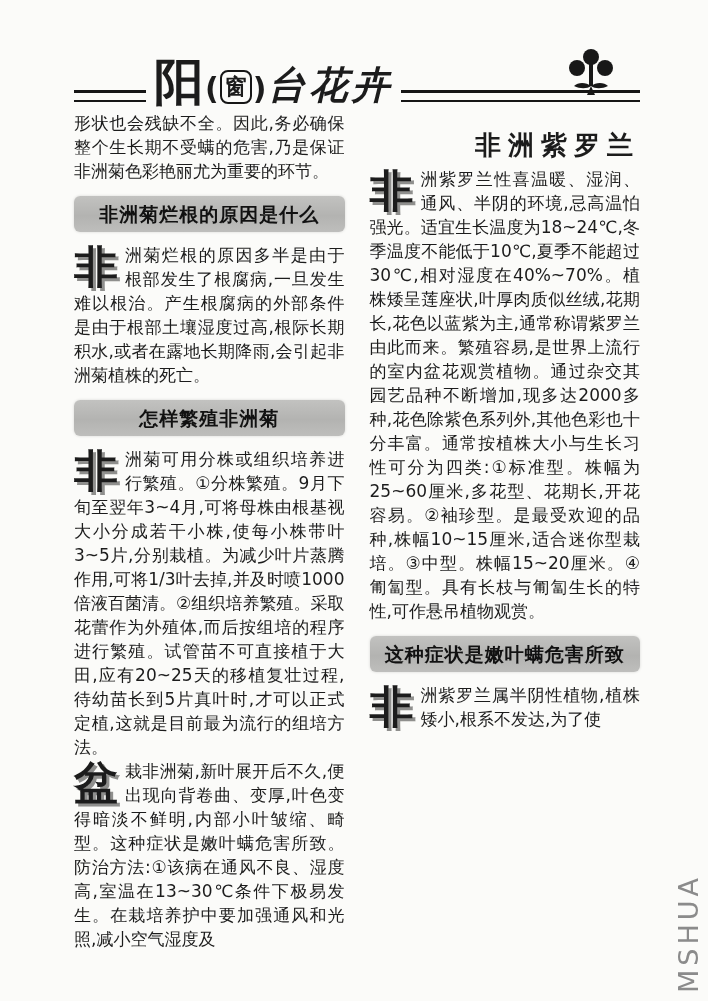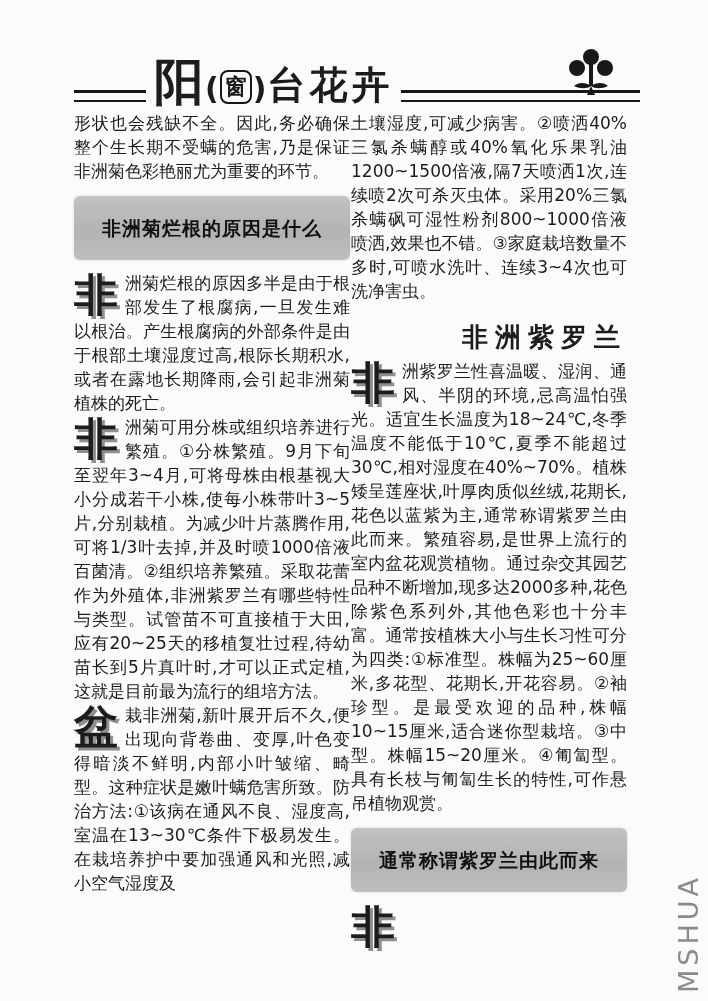--- a/index.html
+++ b/index.html
@@ -23,35 +23,35 @@
     margin-bottom:4px;
   }
   .rule-left { max-width:72px; }
   .mast-title { flex:0 0 auto; display:flex; align-items:flex-end; padding:0 8px; white-space:nowrap; }
   .t-main { font-size:50px; line-height:48px; font-weight:900; letter-spacing:0; }
   .t-paren { font-size:30px; line-height:34px; font-weight:700; padding:0 1px; }
   .t-box {
     display:inline-block; font-size:22px; line-height:26px; font-weight:700;
     border:2px solid #161616; border-radius:8px; padding:2px 3px; margin-bottom:2px;
   }
-  .t-rest { font-size:38px; line-height:42px; font-weight:900; letter-spacing:4px; }
+  .t-rest { font-size:38px; line-height:42px; font-weight:900; letter-spacing:4px; font-style:italic; }
   .ornament { position:absolute; right:26px; top:-6px; }
 
   
-  .columns { display:flex; gap:1px; margin-top:5px; }
+  .columns { display:flex; gap:25px; margin-top:5px; }
   .col { width:276px; font-size:17px; line-height:24px; text-align:justify; text-justify:inter-ideograph; }
   .col p { margin:0; }
 
   .section-bar {
     background:linear-gradient(180deg,#c2c2c0,#b3b3b1 55%,#bebebc);
     border-radius:6px;
     text-align:center;
     font-size:19px; font-weight:700; letter-spacing:1px;
     color:#111;
-    padding:20px 2px;
+    padding:6px 2px;
     margin:13px 0 11px;
     box-shadow:0 0 3px rgba(0,0,0,0.15);
   }
 
   .dropcap {
     float:left;
     font-size:44px; line-height:46px;
     font-weight:900;
     margin:1px 7px 0 0;
     text-shadow:3px 3px 0 #8f8f8d;
@@ -105,41 +105,41 @@
     <div class="columns">
 
       <div class="col">
         <p>形状也会残缺不全。因此,务必确保整个生长期不受螨的危害,乃是保证非洲菊色彩艳丽尤为重要的环节。</p>
 
         <div class="section-bar">非洲菊烂根的原因是什么</div>
         <p>
           <span class="dropcap">非</span><span>洲菊烂根的原因多半是由于根部发生了根腐病,一旦发生难以根治。产生根腐病的外部条件是由于根部土壤湿度过高,根际长期积水,或者在露地长期降雨,会引起非洲菊植株的死亡。</span>
         </p>
 
+        <div class="section-bar">怎样繁殖非洲菊</div>
         <p>
-          <span class="dropcap">非</span><span>洲菊可用分株或组织培养进行繁殖。①分株繁殖。9月下旬至翌年3~4月,可将母株由根基视大小分成若干小株,使每小株带叶3~5片,分别栽植。为减少叶片蒸腾作用,可将1/3叶去掉,并及时喷1000倍液百菌清。②组织培养繁殖。采取花蕾作为外殖体,非洲紫罗兰有哪些特性与类型。试管苗不可直接植于大田,应有20~25天的移植复壮过程,待幼苗长到5片真叶时,才可以正式定植,这就是目前最为流行的组培方法。</span>
+          <span class="dropcap">非</span><span>洲菊可用分株或组织培养进行繁殖。①分株繁殖。9月下旬至翌年3~4月,可将母株由根基视大小分成若干小株,使每小株带叶3~5片,分别栽植。为减少叶片蒸腾作用,可将1/3叶去掉,并及时喷1000倍液百菌清。②组织培养繁殖。采取花蕾作为外殖体,而后按组培的程序进行繁殖。试管苗不可直接植于大田,应有20~25天的移植复壮过程,待幼苗长到5片真叶时,才可以正式定植,这就是目前最为流行的组培方法。</span>
         </p>
 
         <p>
           <span class="dropcap">盆</span><span>栽非洲菊,新叶展开后不久,便出现向背卷曲、变厚,叶色变得暗淡不鲜明,内部小叶皱缩、畸型。这种症状是嫩叶螨危害所致。防治方法:①该病在通风不良、湿度高,室温在13~30℃条件下极易发生。在栽培养护中要加强通风和光照,减小空气湿度及</span>
         </p>
       </div>
 
       <div class="col">
-        <p>土壤湿度,可减少病害。②喷洒40%三氯杀螨醇或40%氧化乐果乳油1200~1500倍液,隔7天喷洒1次,连续喷2次可杀灭虫体。采用20%三氯杀螨砜可湿性粉剂800~1000倍液喷洒,效果也不错。③家庭栽培数量不多时,可喷水洗叶、连续3~4次也可洗净害虫。</p>
 
         <h2 class="chapter-title">非洲紫罗兰</h2>
 
         <p>
           <span class="dropcap">非</span><span>洲紫罗兰性喜温暖、湿润、通风、半阴的环境,忌高温怕强光。适宜生长温度为18~24℃,冬季温度不能低于10℃,夏季不能超过30℃,相对湿度在40%~70%。植株矮呈莲座状,叶厚肉质似丝绒,花期长,花色以蓝紫为主,通常称谓紫罗兰由此而来。繁殖容易,是世界上流行的室内盆花观赏植物。通过杂交其园艺品种不断增加,现多达2000多种,花色除紫色系列外,其他色彩也十分丰富。通常按植株大小与生长习性可分为四类:①标准型。株幅为25~60厘米,多花型、花期长,开花容易。②袖珍型。是最受欢迎的品种,株幅10~15厘米,适合迷你型栽培。③中型。株幅15~20厘米。④匍匐型。具有长枝与匍匐生长的特性,可作悬吊植物观赏。</span>
         </p>
 
-        <div class="section-bar">通常称谓紫罗兰由此而来</div>
+        <div class="section-bar">这种症状是嫩叶螨危害所致</div>
         <p>
-          <span class="dropcap">非</span>
+          <span class="dropcap">非</span><span>洲紫罗兰属半阴性植物,植株矮小,根系不发达,为了使</span>
         </p>
       </div>
 
     </div>
   </div>
 
   <div class="watermark">MSHUA</div>
 </div>
 
 </body></html>

